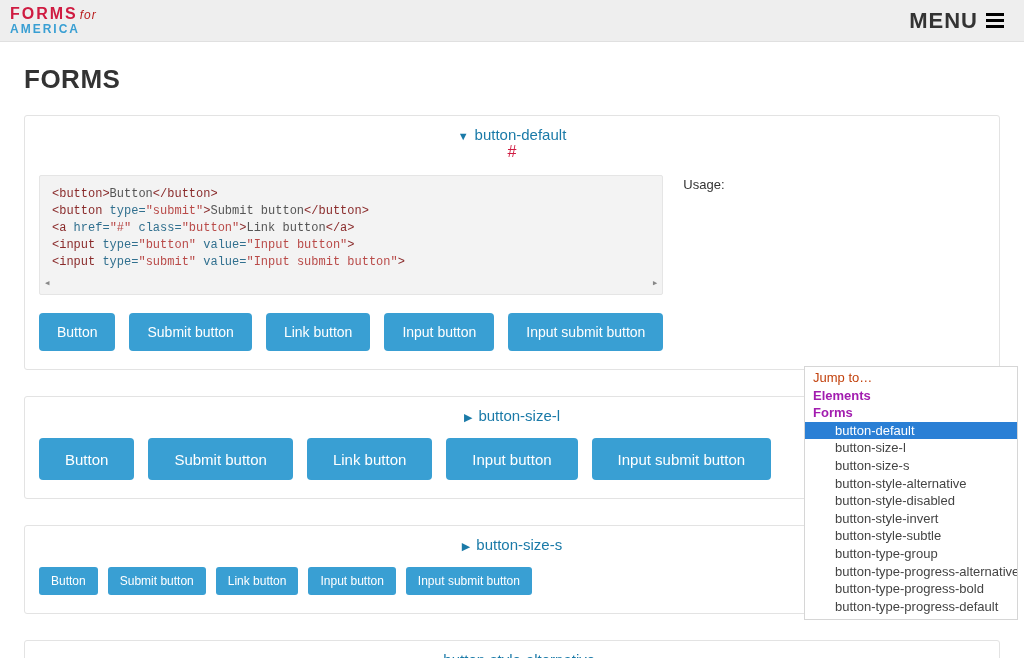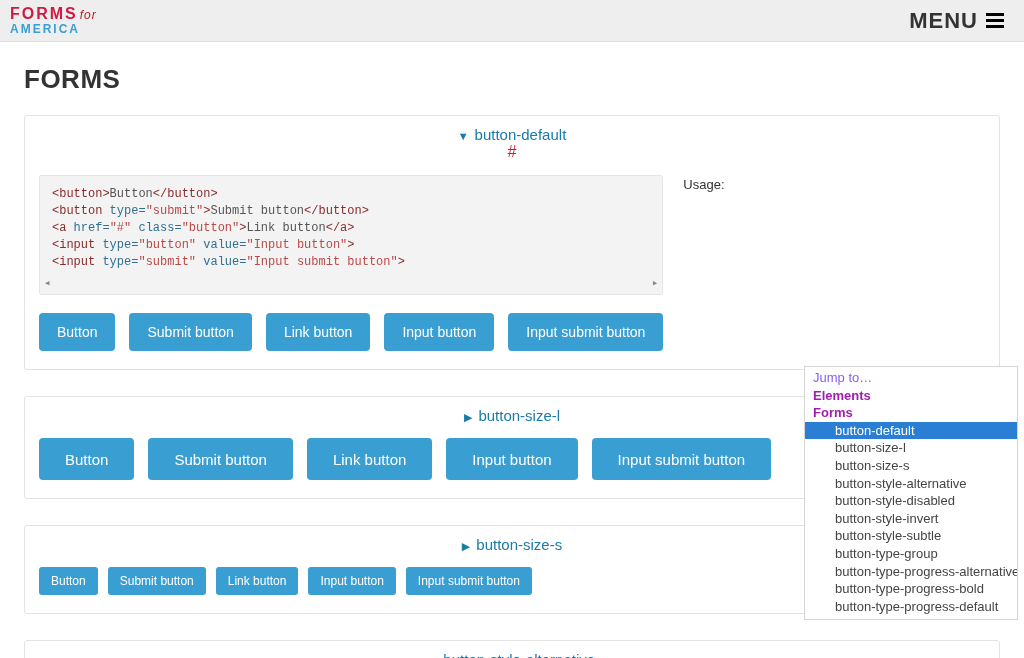--- a/index.html
+++ b/index.html
@@ -26,21 +26,21 @@
 .tok-val { color: #b94a48; }
 .usage { font-size: 13px; font-weight: normal; color: #333; padding-top: 6px; }
 .row { display: flex; gap: 20px; }
 .row .left { flex: 0 0 66%; }
 .row .right { flex: 1; }
 .btn-row { margin-top: 18px; display: flex; flex-wrap: wrap; gap: 14px; }
 .btn { background: #399fd3; color: #fff; border: none; border-radius: 4px; font-size: 14px; cursor: pointer; display: inline-flex; align-items: center; justify-content: center; padding: 0 18px; height: 38px; }
 .btn.l { height: 42px; padding: 0 26px; font-size: 15px; }
 .btn.s { height: 28px; padding: 0 12px; font-size: 12px; border-radius: 3px; }
 .jump { position: fixed; right: 6px; top: 366px; width: 214px; background: #fff; border: 1px solid #d6d6d6; font-size: 13px; line-height: 1.2; padding-bottom: 4px; max-height: 288px; overflow: hidden; box-shadow: 0 0 0 rgba(0,0,0,0); }
-.jump .hdr { padding: 3px 8px 1px; color: #8b5cf6; }
+.jump .hdr { padding: 3px 8px 1px; color: #c2410c; }
 .jump .cat { padding: 1px 8px; font-weight: bold; color: #a21caf; }
 .jump .item { padding: 1px 8px 1px 30px; color: #444; cursor: pointer; white-space: nowrap; }
 .jump .item.active { background: #2a7fd5; color: #fff; }
 </style>
 </head>
 <body>
 
 <header>
   <div class="logo">
     <div><span class="logo-top">FORMS</span><span class="logo-for">for</span></div>

